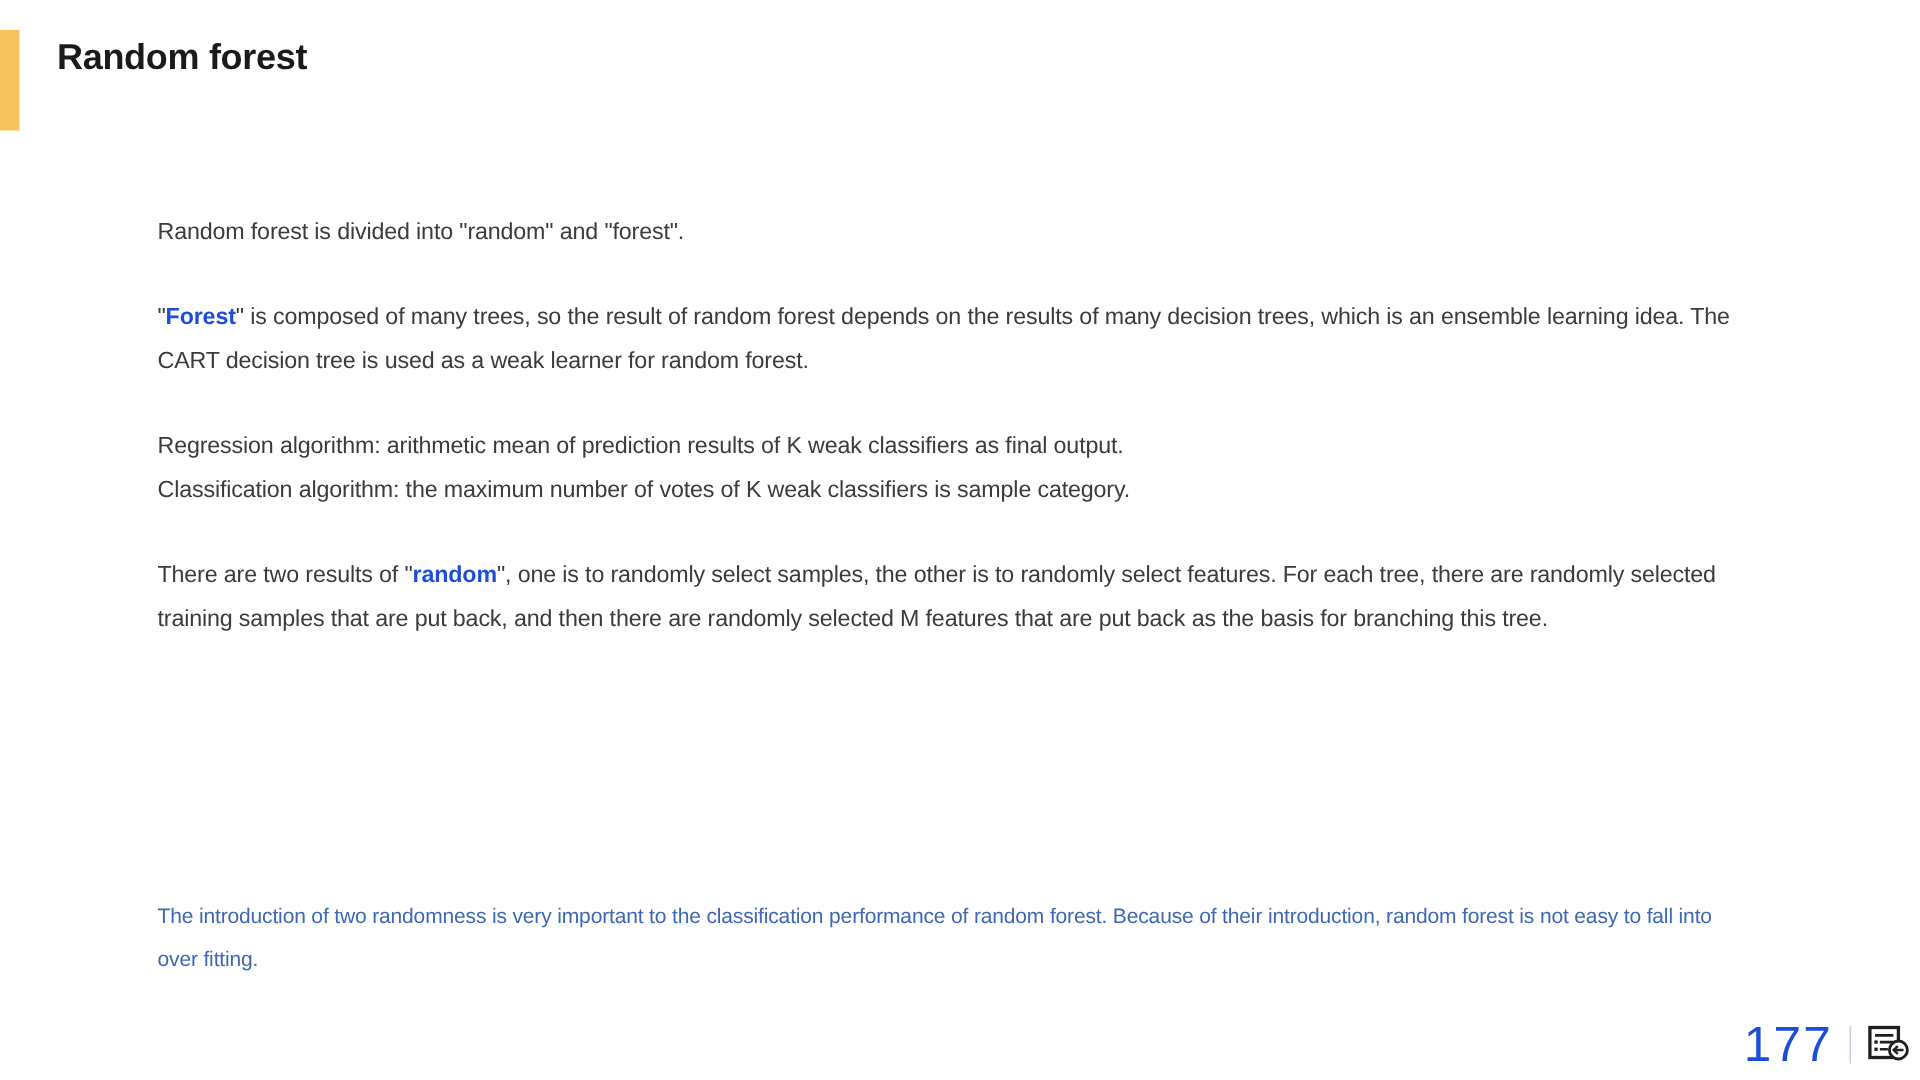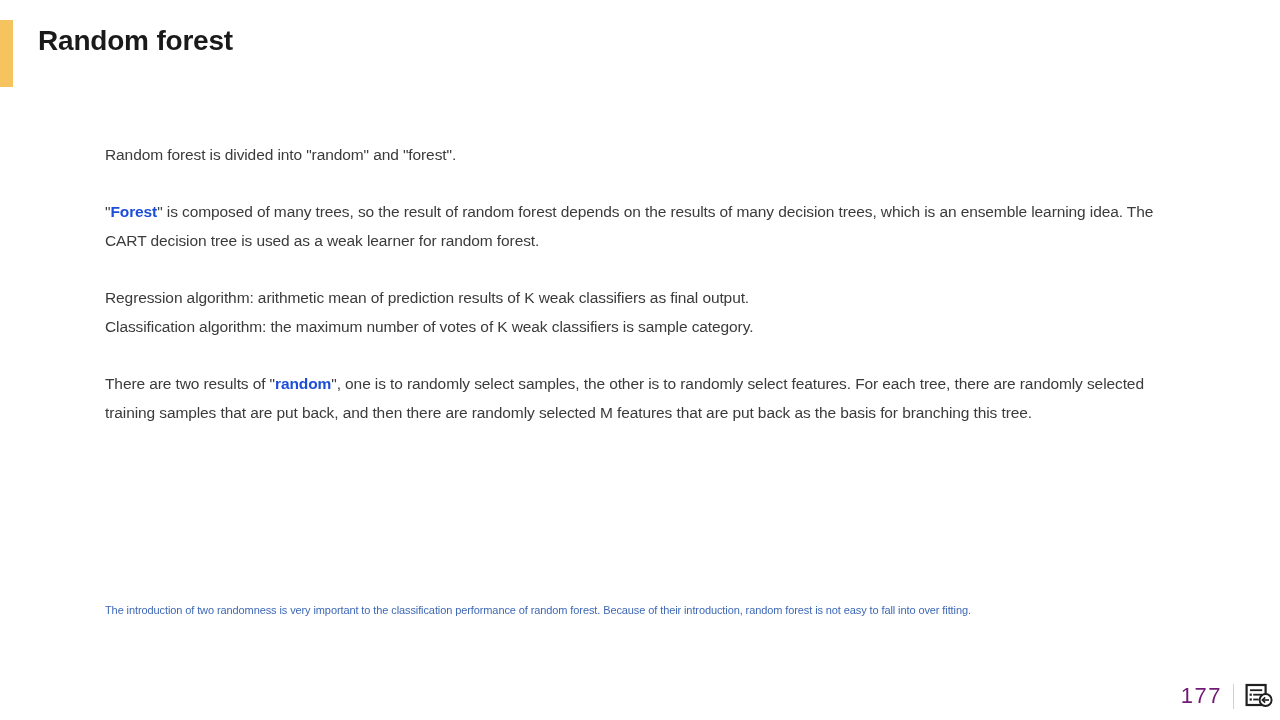--- a/index.html
+++ b/index.html
@@ -17,49 +17,49 @@
     background: #ffffff;
   }
   .accent-bar {
     position: absolute; left: 0; top: 20px;
     width: 13px; height: 67px;
     background: #F5C45F;
   }
   .title {
     position: absolute; left: 38px; top: 25px;
     margin: 0;
-    font-size: 28px; font-weight: bold;
+    font-size: 24px; font-weight: bold;
     color: #1a1a1a;
     letter-spacing: -0.2px;
   }
   .body {
     position: absolute; left: 105px; top: 140px;
     width: 1050px;
     font-size: 15.5px; line-height: 29px;
     color: #3b3b3b;
     letter-spacing: -0.1px;
   }
   .body p { margin: 0 0 28px 0; }
   .body b { font-weight: bold; color: #1d4ed8; }
   .block { display: block; }
   .highlight {
     position: absolute; left: 105px; top: 596px;
     width: 1055px; margin: 0;
-    font-size: 11px; line-height: 29px;
+    font-size: 14px; line-height: 29px;
     color: #3e68b5;
     letter-spacing: -0.1px;
   }
   .footer {
     position: absolute; right: 7px; bottom: 9px;
     display: flex; align-items: center; gap: 11px;
     height: 30px;
   }
   .page-number {
-    font-size: 22px; font-weight: 300;
-    color: #701a75;
+    font-size: 33px; font-weight: 300;
+    color: #1d4ed8;
     letter-spacing: 1.5px;
     line-height: 30px;
   }
   .footer-divider {
     width: 1px; height: 25px;
     background: #c9d2e0;
   }
   .footer-icon { display: inline-flex; align-items: center; cursor: pointer; }
   .footer-icon svg { display: block; }
 </style>

